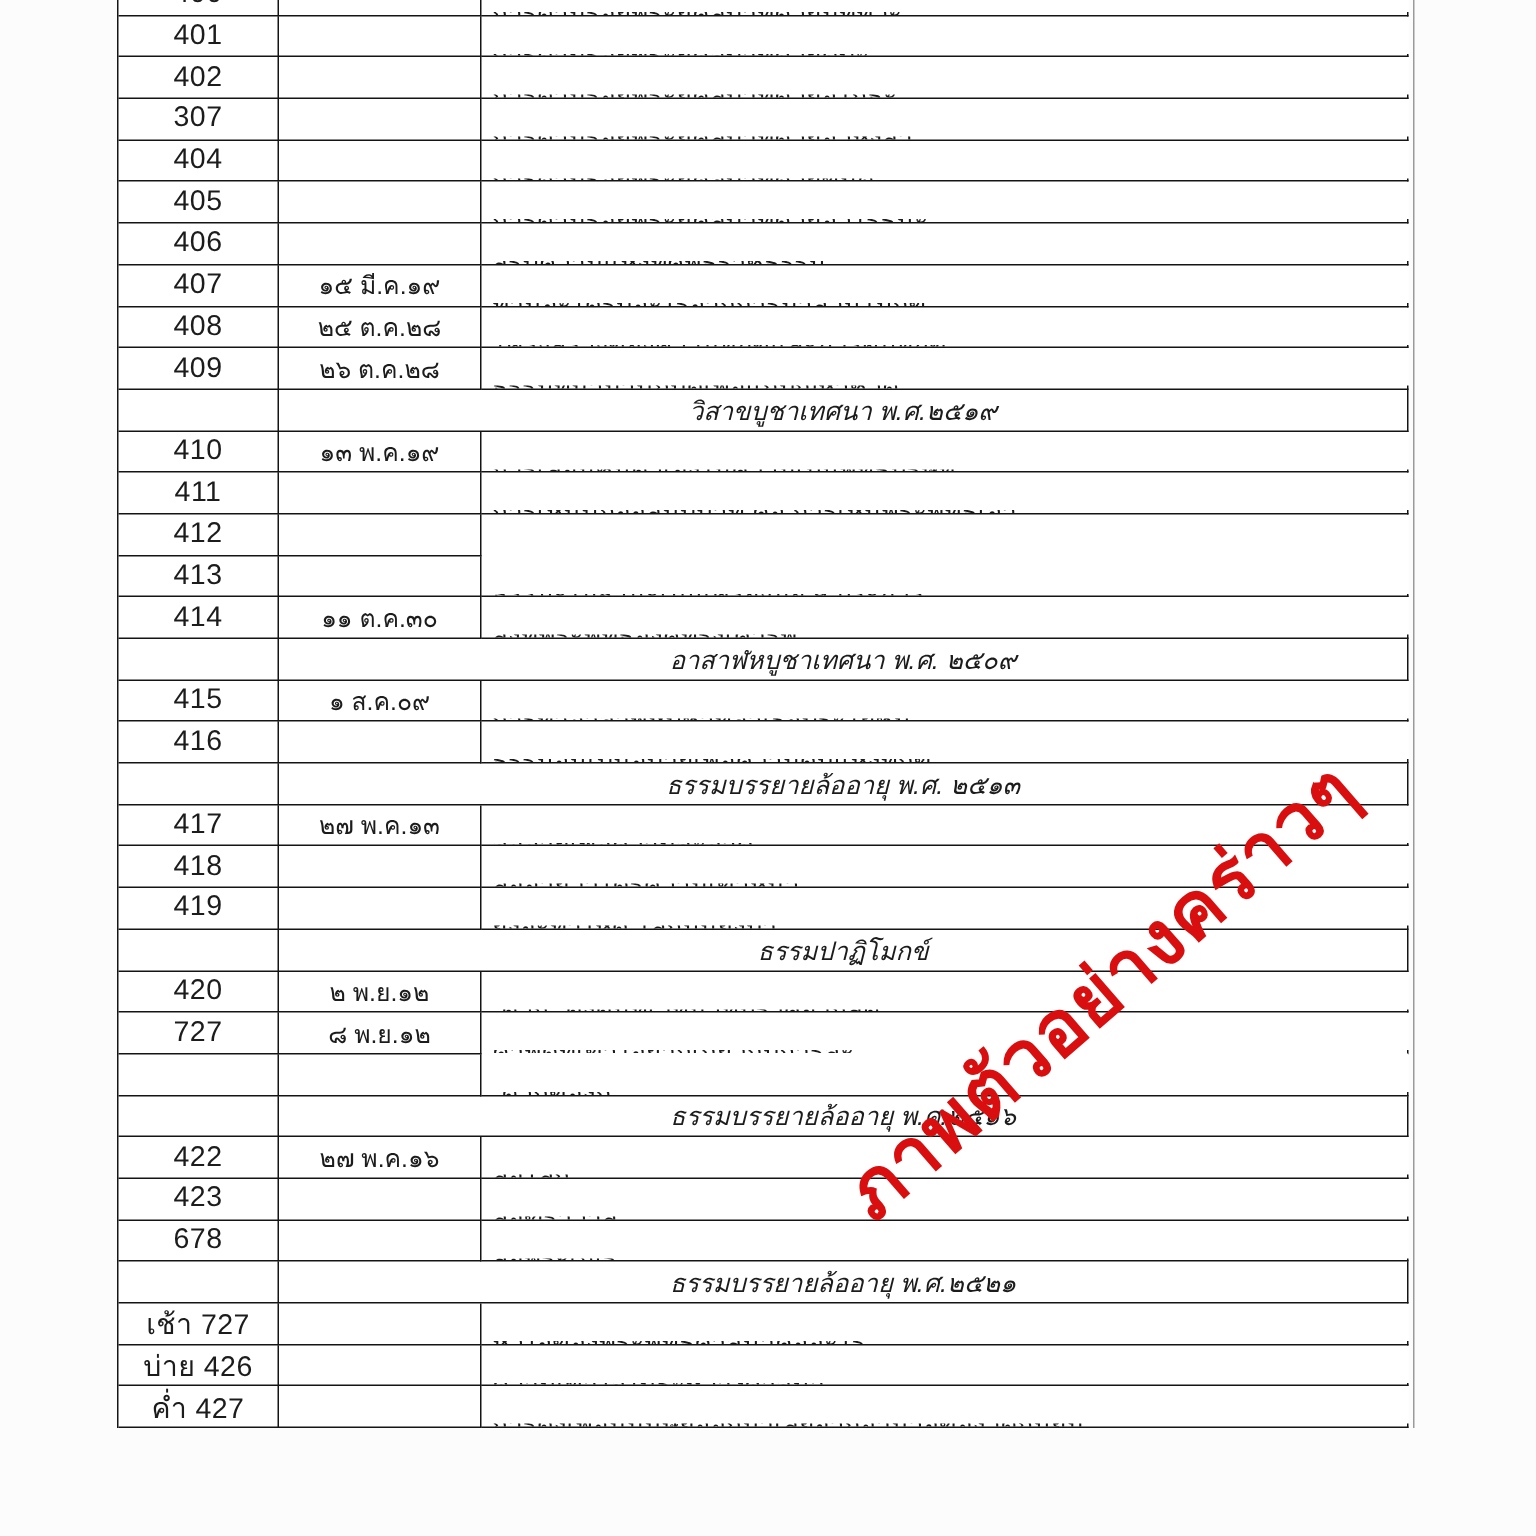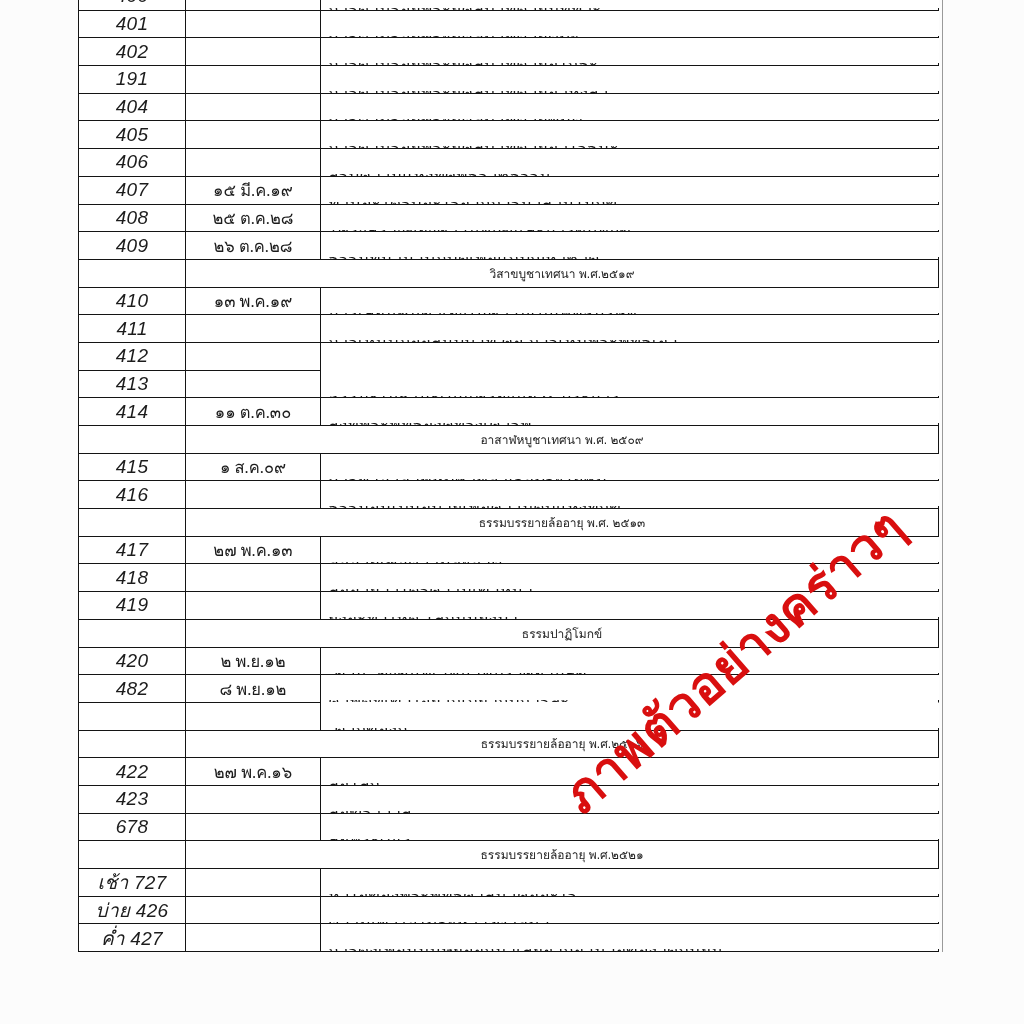--- a/index.html
+++ b/index.html
@@ -39,38 +39,37 @@
     display:flex;
     align-items:center;
     overflow:hidden;
     white-space:nowrap;
   }
   .c-no{
     width:107px;
     justify-content:center;
     font-size:19px;
     letter-spacing:.3px;
-    font-style:italic;
   }
   .c-date{
     width:135px;
     justify-content:center;
     font-size:16.5px;
-    font-family:Liberation Serif, serif;
   }
   .c-title{
     flex:1;
     padding-left:7px;
     font-size:17.5px;
     margin-top:25px;
   }
   .c-merged{
     flex:1;
     justify-content:center;
-    font-size:12px;
+    font-style:italic;
+    font-size:17px;
   }
   .no-bottom{ border-bottom:1.6px solid transparent; }
   .watermark{
     position:absolute;
     left:518px;
     top:620px;
     width:430px;
     text-align:center;
     font-size:51px;
     font-weight:bold;
@@ -94,21 +93,21 @@
       <div class="cell c-no">401</div>
       <div class="cell c-date"></div>
       <div class="cell c-title">การตามรอยพระยุคลบาทด้วยตบะ</div>
     </div>
     <div class="row">
       <div class="cell c-no">402</div>
       <div class="cell c-date"></div>
       <div class="cell c-title">การตามรอยพระยุคลบาทด้วยอโกธะ</div>
     </div>
     <div class="row">
-      <div class="cell c-no">191</div>
+      <div class="cell c-no">307</div>
       <div class="cell c-date"></div>
       <div class="cell c-title">การตามรอยพระยุคลบาทด้วยอวิหิงสา</div>
     </div>
     <div class="row">
       <div class="cell c-no">404</div>
       <div class="cell c-date"></div>
       <div class="cell c-title">การตามรอยพระยุคลบาทด้วยขันติ</div>
     </div>
     <div class="row">
       <div class="cell c-no">405</div>
@@ -149,21 +148,21 @@
       <div class="cell c-date"></div>
       <div class="cell c-title">การเห็นปฏิจจสมุปบาท คือ การเห็นพระพุทธเจ้า</div>
     </div>
     <div class="row">
       <div class="cell c-no">412</div>
       <div class="cell c-date"></div>
     </div>
     <div class="row">
       <div class="cell c-no">413</div>
       <div class="cell c-date"></div>
-      <div class="cell c-title">ธรรมะในฐานะเป็นเครื่องมือ ๔ ประการ</div>
+      <div class="cell c-title">ธรรมะในฐานะเป็นเครื่องมือ 9 ประการ</div>
     </div>
     <div class="row">
       <div class="cell c-no">414</div>
       <div class="cell c-date">๑๑ ต.ค.๓๐</div>
       <div class="cell c-title">สิ่งที่พระพุทธองค์ทรงเคารพ</div>
     </div>
     <div class="row">
       <div class="cell c-no"></div>
       <div class="cell c-merged">อาสาฬหบูชาเทศนา พ.ศ. ๒๕๐๙</div>
     </div>
@@ -199,21 +198,21 @@
     <div class="row">
       <div class="cell c-no"></div>
       <div class="cell c-merged">ธรรมปาฏิโมกข์</div>
     </div>
     <div class="row">
       <div class="cell c-no">420</div>
       <div class="cell c-date">๒ พ.ย.๑๒</div>
       <div class="cell c-title">"ตัวกู" ตั้งต้นที่เวทนาที่ปราศจากสติ</div>
     </div>
     <div class="row">
-      <div class="cell c-no">482</div>
+      <div class="cell c-no">727</div>
       <div class="cell c-date">๘ พ.ย.๑๒</div>
       <div class="cell c-title no-bottom">คำพูดที่เข้าใจยากเกี่ยวกับการละ</div>
     </div>
     <div class="row">
       <div class="cell c-no"></div>
       <div class="cell c-date"></div>
       <div class="cell c-title">"ตัวกูของกู"</div>
     </div>
     <div class="row">
       <div class="cell c-no"></div>

